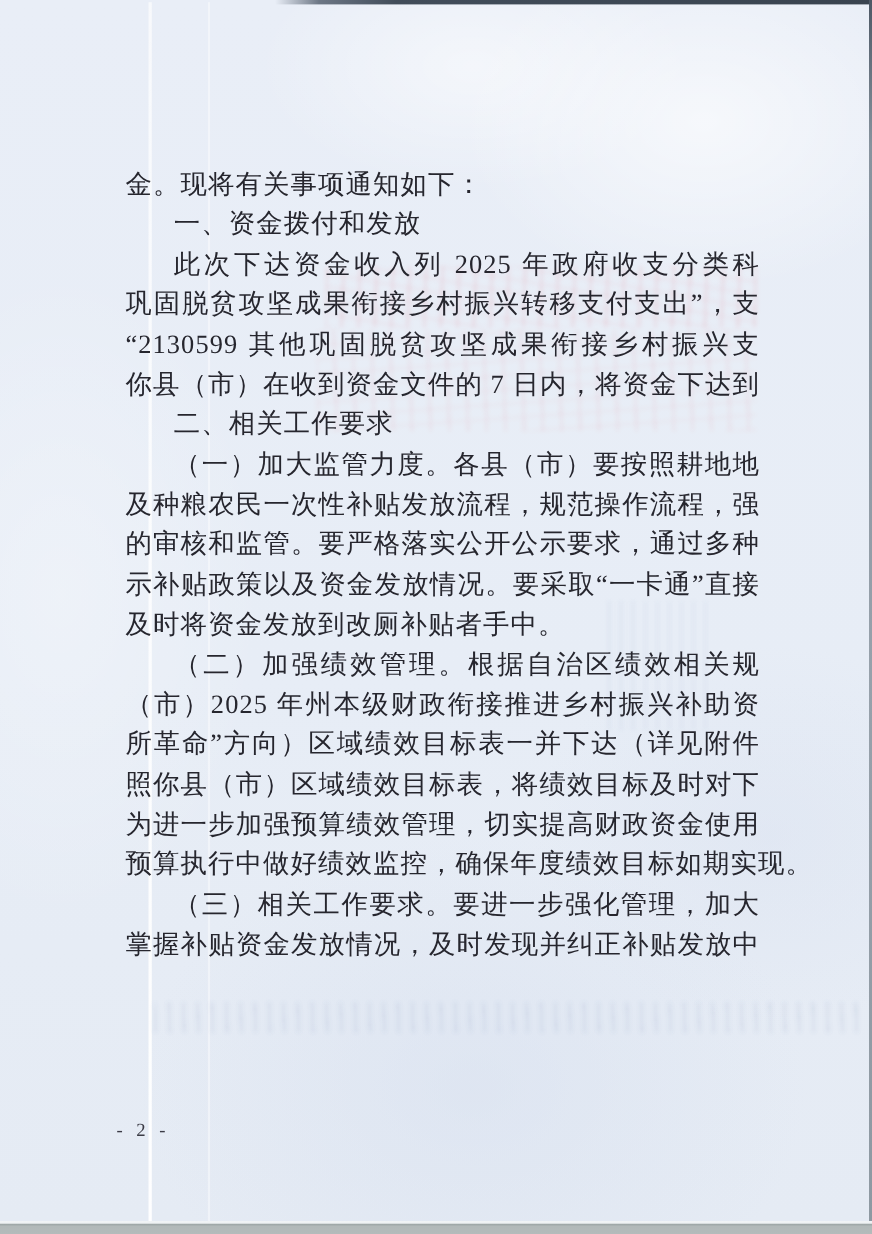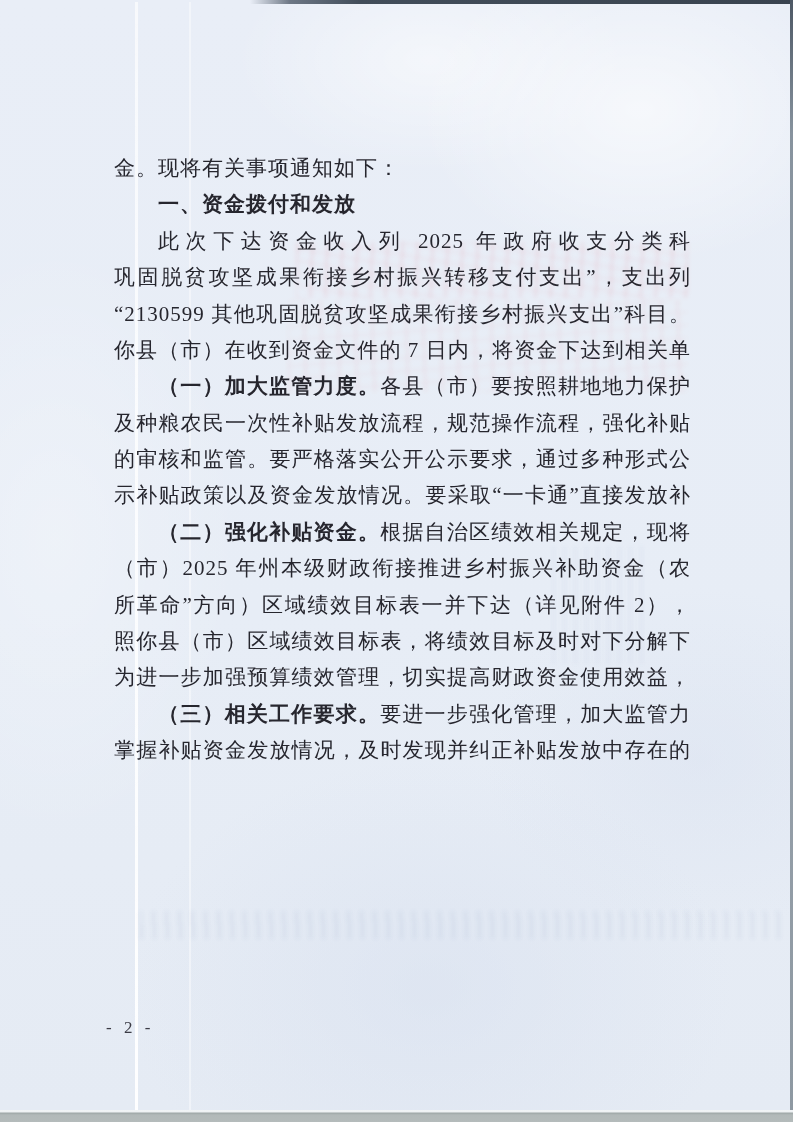--- a/index.html
+++ b/index.html
@@ -61,36 +61,36 @@
     left:140px; top:911px; width:645px; height:28px; opacity:.75;
     background:repeating-linear-gradient(88deg, rgba(112,132,176,.15) 0 3px, transparent 3px 13px);
   }
   .bleed-blue-col {
     left:552px; top:546px; width:96px; height:118px; opacity:.6;
     background:repeating-linear-gradient(90deg, rgba(112,132,176,.11) 0 3px, transparent 3px 11px);
   }
   
   #doc {
     position:absolute; left:114px; top:150px; width:577px;
-    color:#26262e; font-size:21px;
+    color:#26262e; font-size:24px;
   }
   .line {
     height:36.38px; line-height:36.38px;
     letter-spacing:1px; white-space:nowrap;
     text-align:left;
   }
   .line.fill {
     white-space:normal; overflow:hidden;
     text-align:justify; text-align-last:justify;
   }
   .line.indent { text-indent:44px; }
   .line .lead,
   .line.heading .lead {
     font-family:"Liberation Sans","DejaVu Sans",sans-serif;
-    font-weight:700;
+    font-weight:400;
   }
   
   #page-number {
     position:absolute; left:106px; top:1018px;
     font-size:17px; letter-spacing:4px; color:#3b3b45;
     font-family:"Liberation Serif","DejaVu Serif",serif;
   }
 </style>
 </head>
 <body>
@@ -104,29 +104,32 @@
   <div class="bleed bleed-blue-col"></div>
   <div class="bleed bleed-blue-band"></div>
 
   <div id="doc">
       <div class="line"><span class="rest">金。现将有关事项通知如下：</span></div>
       <div class="line indent heading"><span class="lead">一、资金拨付和发放</span></div>
       <div class="line indent fill"><span class="rest">此次下达资金收入列 2025 年政府收支分类科目“1100231</span></div>
       <div class="line fill"><span class="rest">巩固脱贫攻坚成果衔接乡村振兴转移支付支出”，支出列</span></div>
       <div class="line fill"><span class="rest">“2130599 其他巩固脱贫攻坚成果衔接乡村振兴支出”科目。请</span></div>
       <div class="line fill"><span class="rest">你县（市）在收到资金文件的 7 日内，将资金下达到相关单位，</span></div>
+      <div class="line indent heading"><span class="lead">二、相关工作要求</span></div>
       <div class="line indent fill"><span class="lead">（一）加大监管力度。</span><span class="rest">各县（市）要按照耕地地力保护补贴</span></div>
       <div class="line fill"><span class="rest">及种粮农民一次性补贴发放流程，规范操作流程，强化补贴资金</span></div>
       <div class="line fill"><span class="rest">的审核和监管。要严格落实公开公示要求，通过多种形式公开公</span></div>
       <div class="line fill"><span class="rest">示补贴政策以及资金发放情况。要采取“一卡通”直接发放补贴，</span></div>
-      <div class="line indent fill"><span class="lead">（二）强化补贴资金。</span><span class="rest">根据自治区绩效相关规定，现将你县</span></div>
+      <div class="line"><span class="rest">及时将资金发放到改厕补贴者手中。</span></div>
+      <div class="line indent fill"><span class="lead">（二）加强绩效管理。</span><span class="rest">根据自治区绩效相关规定，现将你县</span></div>
       <div class="line fill"><span class="rest">（市）2025 年州本级财政衔接推进乡村振兴补助资金（农村“厕</span></div>
       <div class="line fill"><span class="rest">所革命”方向）区域绩效目标表一并下达（详见附件 2），请对</span></div>
       <div class="line fill"><span class="rest">照你县（市）区域绩效目标表，将绩效目标及时对下分解下达。</span></div>
       <div class="line fill"><span class="rest">为进一步加强预算绩效管理，切实提高财政资金使用效益，请在</span></div>
+      <div class="line"><span class="rest">预算执行中做好绩效监控，确保年度绩效目标如期实现。</span></div>
       <div class="line indent fill"><span class="lead">（三）相关工作要求。</span><span class="rest">要进一步强化管理，加大监管力度，</span></div>
       <div class="line fill"><span class="rest">掌握补贴资金发放情况，及时发现并纠正补贴发放中存在的问</span></div>
     </div>
 
   <div id="page-number">- 2 -</div>
 </div>
 
 <div class="edge-top"></div>
 <div class="edge-right"></div>
 <div class="edge-bottom"></div>

